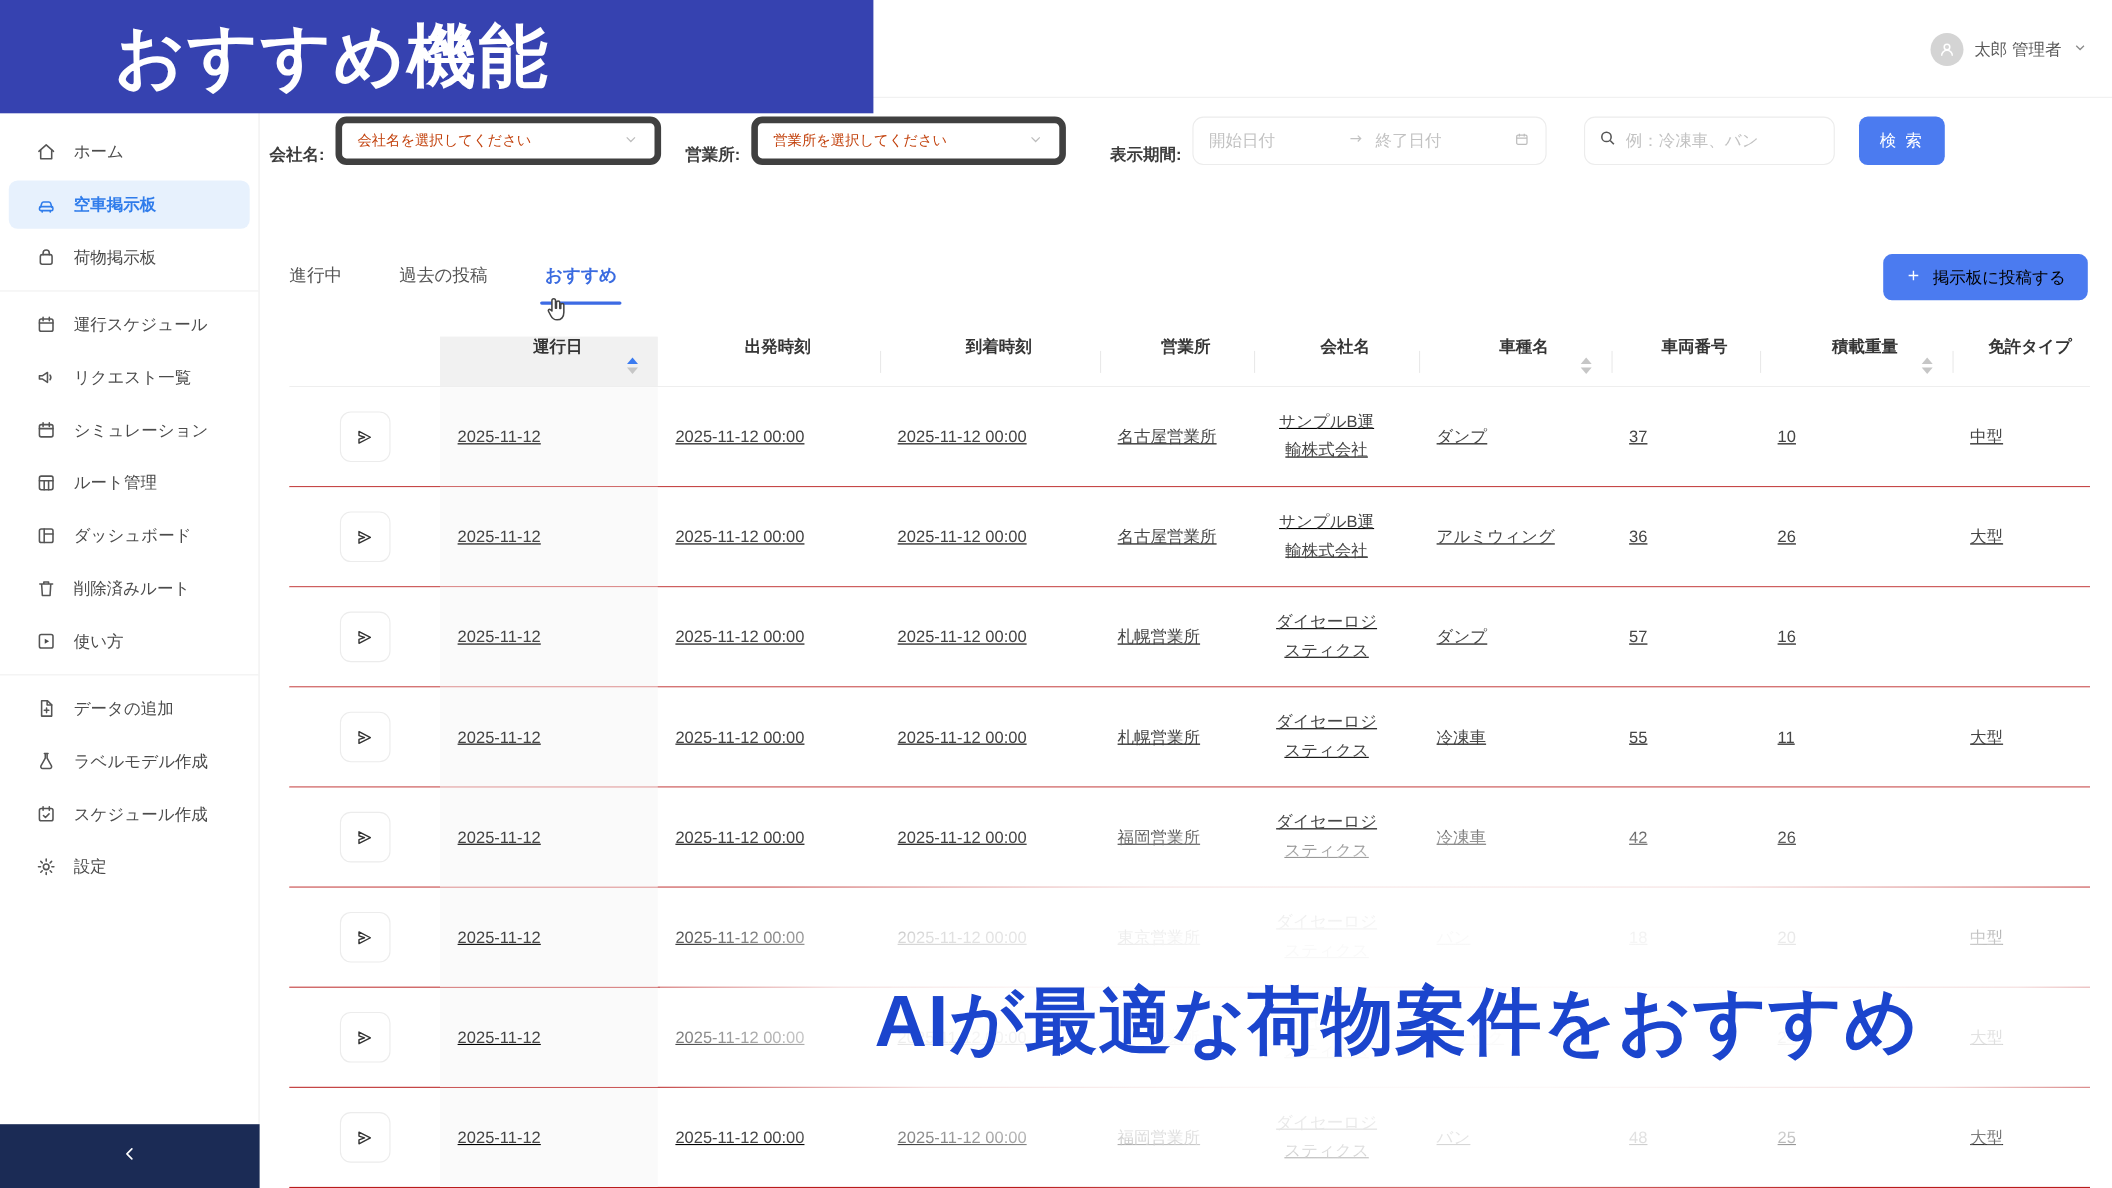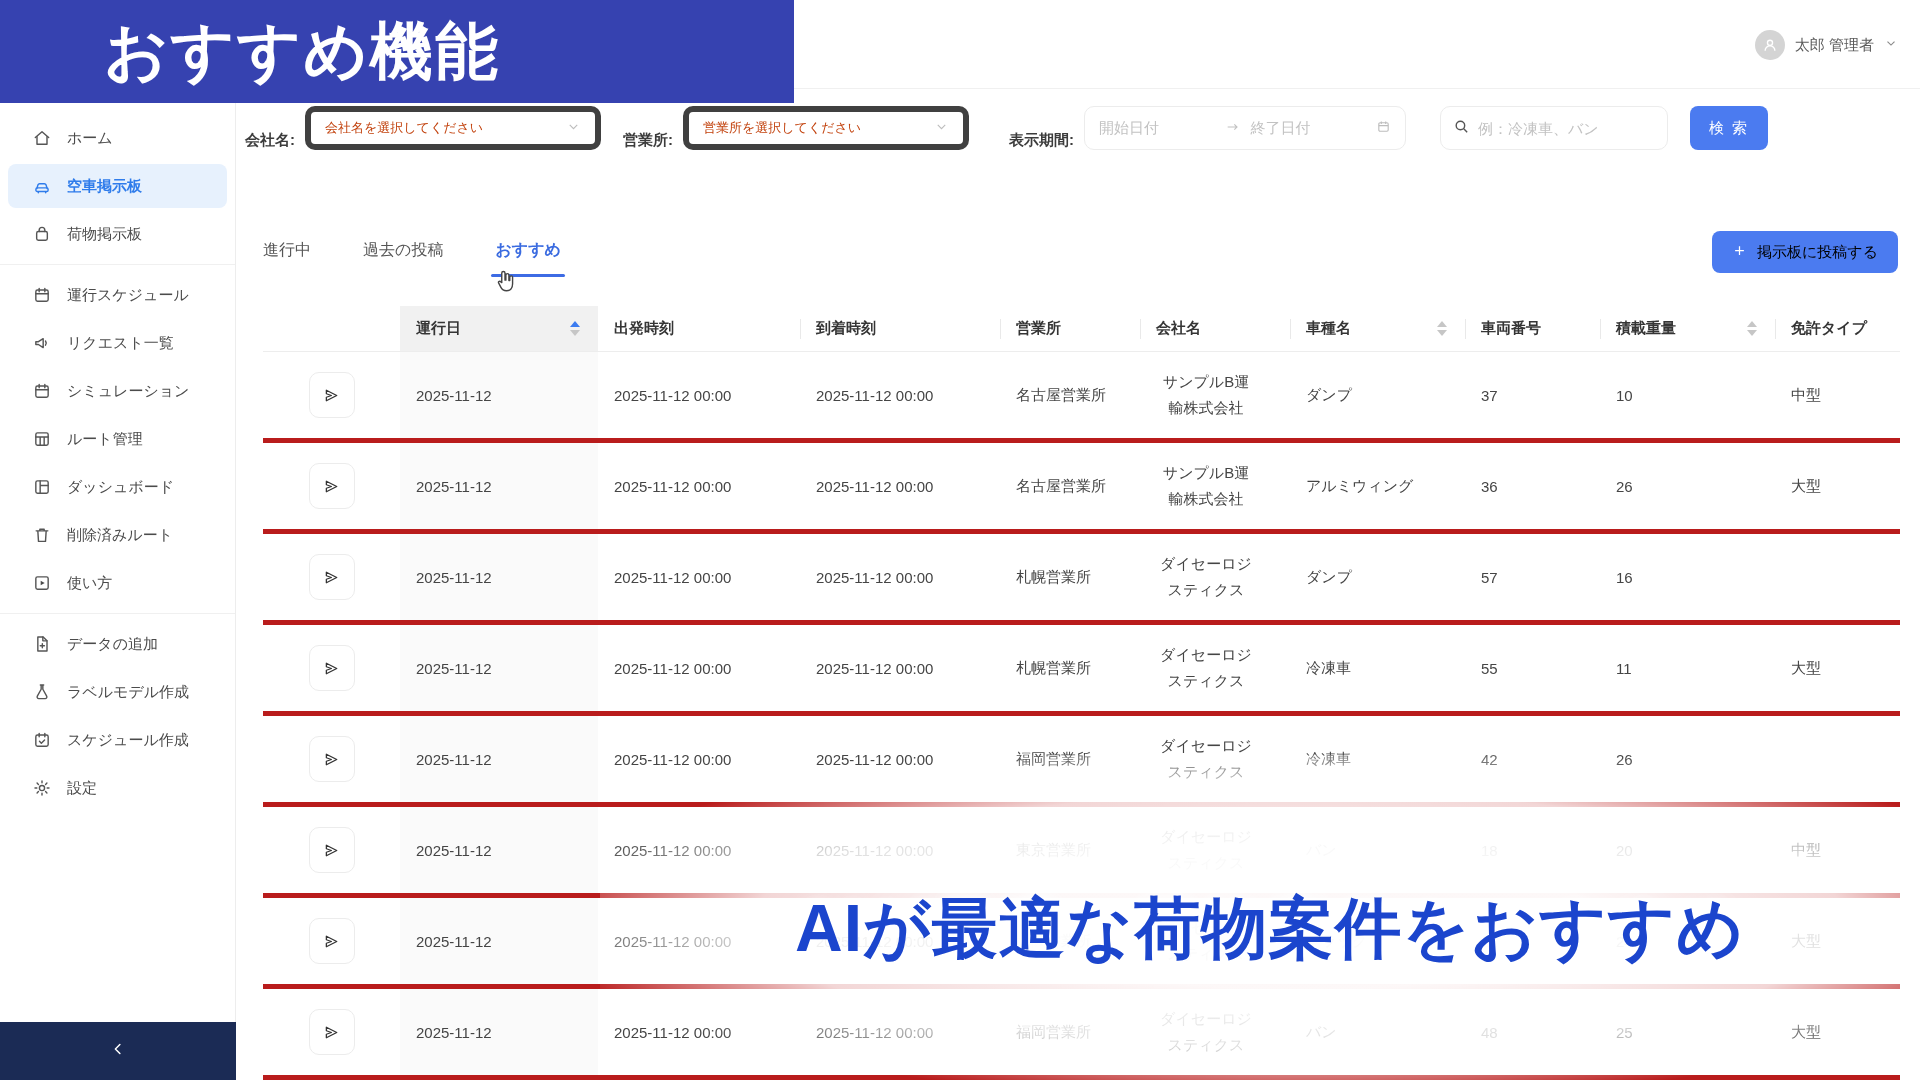--- a/index.html
+++ b/index.html
@@ -72,30 +72,30 @@
   #cursor-icon svg { width:26px; height:26px; }
   #post-btn { position:absolute; right:22px; top:231px; height:42px; padding:0 20px;
               border:none; border-radius:8px; background:#4b7bf0; color:#000000; font-size:15px;
               display:flex; align-items:center; gap:10px; cursor:pointer; font-family:inherit; z-index:5; }
   #post-btn svg { width:15px; height:15px; stroke:#fff; stroke-width:2; fill:none; }
 
   
   #table { position:absolute; left:263px; top:306px; width:1637px; height:774px; z-index:1; }
   #table-head { display:flex; height:46px; border-bottom:1px solid #ededed; background:#fff; }
   .th { display:flex; align-items:center; padding-left:16px; font-size:15px; color:#353535;
-        font-weight:bold; position:relative; }
+        font-weight:bold; position:relative;flex-direction:column; }
   .th.sorted-col { background:#f1f1f1; }
   .th.sep::before { content:""; position:absolute; left:0; top:13px; height:20px; width:1px; background:#e9e9e9; }
   .sorter { display:flex; flex-direction:column; gap:3px; margin-left:auto; margin-right:18px; cursor:pointer; }
   .car-up { width:0; height:0; border-left:5px solid transparent; border-right:5px solid transparent;
             border-bottom:6px solid #c6c6c6; }
   .car-dn { width:0; height:0; border-left:5px solid transparent; border-right:5px solid transparent;
             border-top:6px solid #c6c6c6; }
   .car-up.on { border-bottom-color:#3b7bf0; }
-  .tr { display:flex; height:91px; border-bottom:5px solid #b91c1c; background:#fff; }
+  .tr { display:flex; height:91px; border-bottom:1px solid #b91c1c; background:#fff;text-decoration:underline; }
   .td { display:flex; align-items:center; padding-left:16px; font-size:15px; color:#454545; }
   .td.sorted-col { background:#fafafa; }
   .td .wrap { width:100px; line-height:1.75;text-align:center; }
   .action-cell { justify-content:center; padding-left:0; }
   .send-btn { width:46px; height:46px; border:1px solid #ececec; border-radius:10px; background:#fff;
               display:flex; align-items:center; justify-content:center; cursor:pointer; }
   .send-btn svg { width:19px; height:19px; stroke:#333; stroke-width:1.6; fill:none;
                   stroke-linecap:round; stroke-linejoin:round; }
 
   

